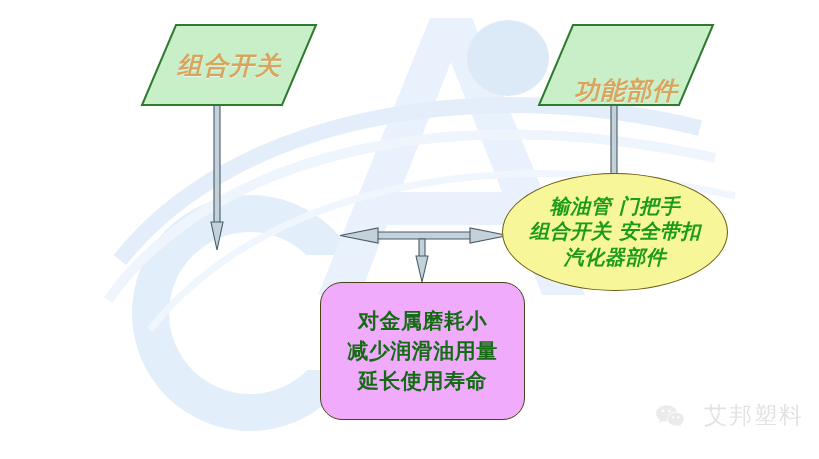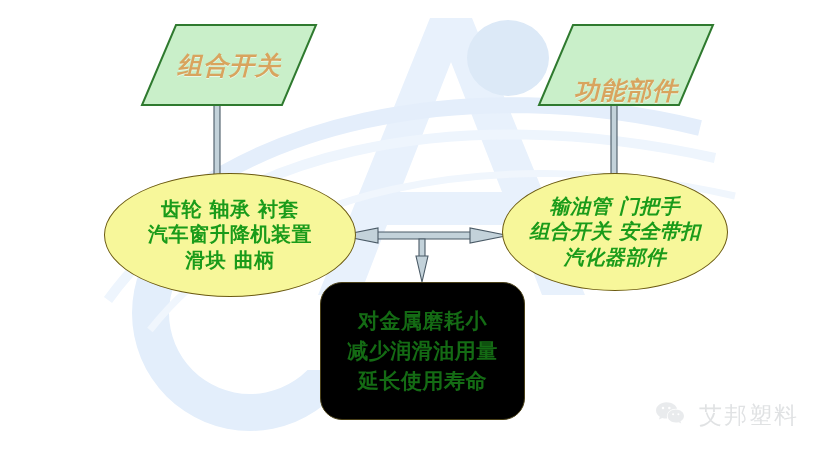--- a/index.html
+++ b/index.html
@@ -83,39 +83,40 @@
     line-height: 1.28;
     color: #1a9b1a;
     text-align: center;
     white-space: pre-line;
     letter-spacing: 0.5px;
   }
 
   .roundrect {
     border-radius: 22px;
     border: 1.6px solid #4a4018;
-    background: #000000;
+    background: #f0abfc;
   }
   .roundrect-label {
     font-family: "DejaVu Serif", "Liberation Serif", serif;
     font-weight: bold;
     font-size: 21px;
     line-height: 1.42;
     color: #146b14;
     text-align: center;
     white-space: pre-line;
     letter-spacing: 0.5px;
   }
 
   
   #brand {
     position: absolute;
     z-index: 3;
     display: flex;
-    gap: 14px;
+    align-items: center;
+    gap: 19px;
     opacity: 0.30;
   }
   #brand .brand-text {
     font-family: "DejaVu Sans", "Liberation Sans", sans-serif;
     font-size: 23px;
     color: #9aa0a6;
     letter-spacing: 2px;
     white-space: nowrap;
   }
 </style>
@@ -183,25 +184,20 @@
     <span class="pg-label">组合开关</span>
   </div>
 
   <div class="node parallelogram" style="left:537px; top:23px; width:178px; height:84px;align-items:flex-end;">
     <svg class="pg-body" viewBox="0 0 178 84" preserveAspectRatio="none">
       <polygon points="36,2 176,2 142,82 2,82" fill="#c9efc9" stroke="#2f7a2f" stroke-width="2"></polygon>
     </svg>
     <span class="pg-label">功能部件</span>
   </div>
 
-  <div class="node ellipse" style="left:104px; top:173px; width:252px; height:124px;">
-    <span class="ellipse-label">齿轮 轴承 衬套
-汽车窗升降机装置
-滑块 曲柄</span>
-  </div>
 
   <div class="node ellipse" style="left:502px; top:173px; width:226px; height:118px;font-style:italic;">
     <span class="ellipse-label">输油管 门把手
 组合开关 安全带扣
 汽化器部件</span>
   </div>
 
   <div class="node roundrect" style="left:320px; top:282px; width:205px; height:138px;">
     <span class="roundrect-label">对金属磨耗小
 减少润滑油用量

